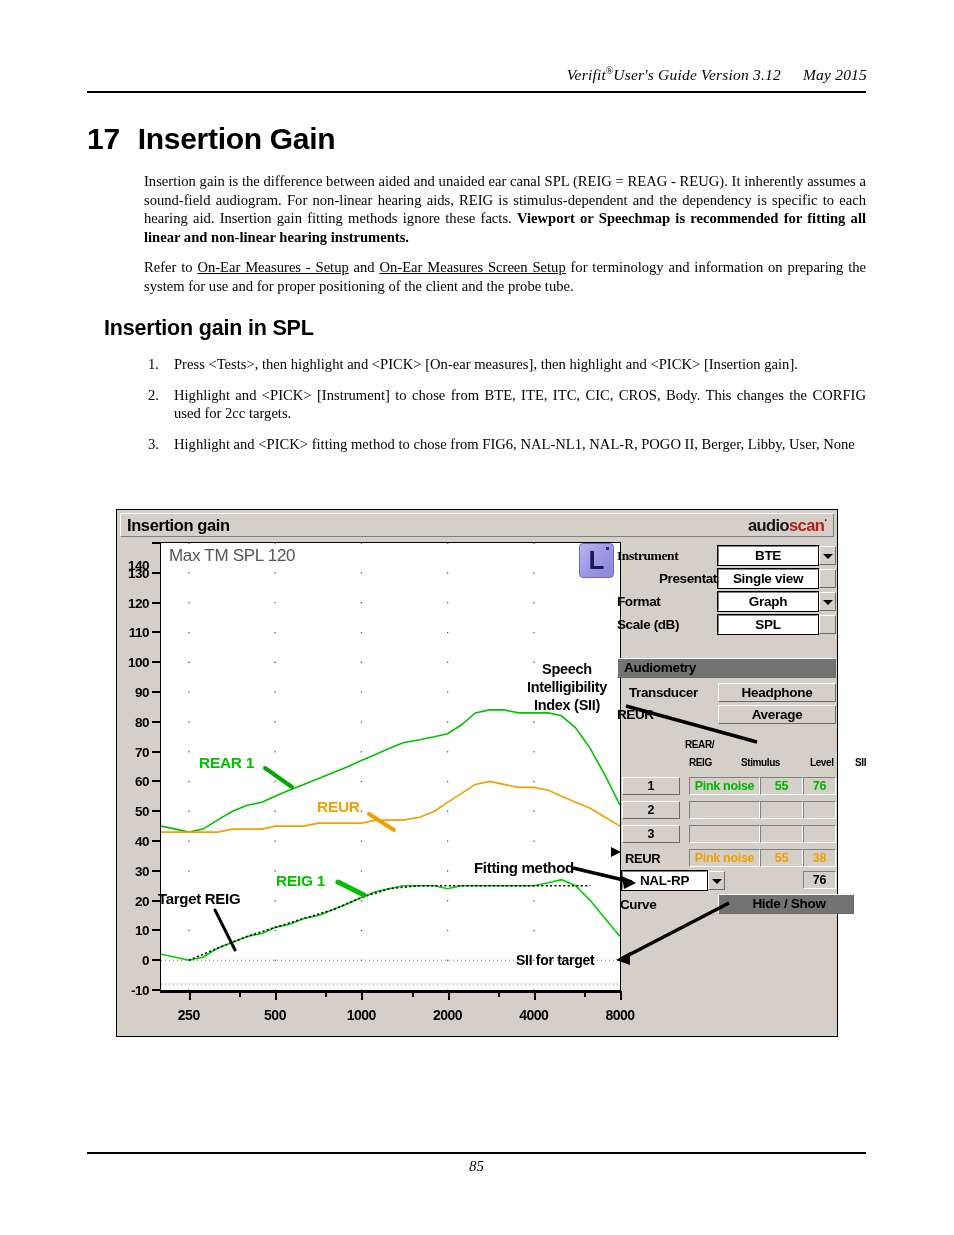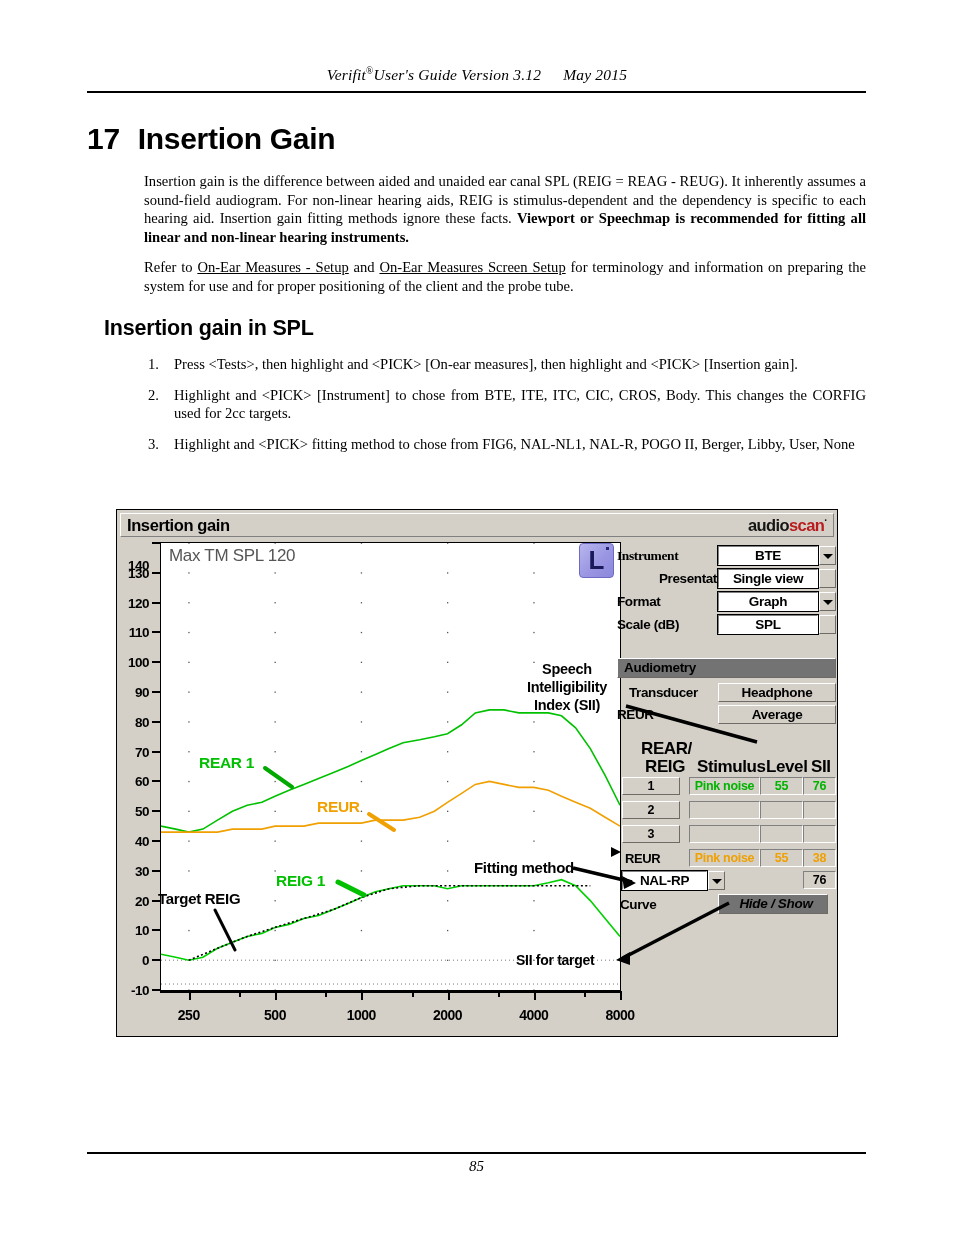--- a/index.html
+++ b/index.html
@@ -8,21 +8,21 @@
     font-family:"Liberation Serif", serif;
     color:#000;
     position:relative;
     overflow:hidden;
   }
   .page{position:absolute;left:0;top:0;width:954px;height:1235px;}
 
   
   .runhead{
     position:absolute;left:87px;top:66px;width:780px;
-    text-align:center;font-style:italic;font-size:15.5px;
+    text-align:right;font-style:italic;font-size:15.5px;
     font-family:"Liberation Serif", serif;letter-spacing:.2px;
   }
   .runhead sup{font-size:9.5px;vertical-align:super;font-style:normal;}
   .runhead .gap{display:inline-block;width:22px;}
   .rule-top{position:absolute;left:87px;top:91px;width:779px;height:2px;background:#000;}
   .rule-bot{position:absolute;left:87px;top:1152px;width:779px;height:2px;background:#000;}
   .pageno{
     position:absolute;left:87px;top:1158px;width:779px;text-align:center;
     font-family:"Liberation Serif", serif;font-style:italic;font-size:15px;
   }
@@ -162,21 +162,21 @@
 
   .groupbtn{
     position:absolute;height:20px;background:#737373;
     border-top:1px solid #fff;border-left:1px solid #fff;
     border-bottom:1px solid #6e6a66;border-right:1px solid #6e6a66;
     font-size:13.5px;font-weight:bold;letter-spacing:-0.3px;
     line-height:18px;padding-left:6px;text-align:left;
   }
 
   
-  .thead{position:absolute;font-size:17px;font-weight:bold;letter-spacing:-0.4px;}
+  .thead{position:absolute;font-size:10px;font-weight:bold;letter-spacing:-0.4px;margin-left:44px;}
   .numbtn{
     position:absolute;width:58px;height:18px;background:#d4d0c8;
     border-top:1px solid #fff;border-left:1px solid #fff;
     border-bottom:1px solid #6e6a66;border-right:1px solid #6e6a66;
     font-size:12.5px;font-weight:bold;line-height:16px;text-align:center;
   }
   .cell{
     position:absolute;height:18px;
     border-top:1px solid #808080;border-left:1px solid #808080;
     border-bottom:1px solid #fff;border-right:1px solid #fff;
@@ -445,21 +445,21 @@
       <div class="reurlab" style="left:8px;top:311px;">REUR</div>
       <div class="cell orange" style="left:72px; top:309px;width:71px;">Pink noise</div>
       <div class="cell orange" style="left:143px;top:309px;width:43px;">55</div>
       <div class="cell orange" style="left:186px;top:309px;width:33px;">38</div>
 
       <div class="fld" style="left:5px;top:331px;width:85px;">NAL-RP</div>
       <div class="arrow on" style="left:91px;top:331px;"></div>
       <div class="cell dark" style="left:186px;top:331px;width:33px;">76</div>
 
       <div class="lab" style="left:3px;top:355px;">Curve</div>
-      <div class="groupbtn" style="left:101px;top:354px;width:110px;text-align:center;padding-left:6px;font-style:italic;">Hide / Show</div>
+      <div class="groupbtn" style="left:101px;top:354px;width:136px;text-align:center;padding-left:6px;">Hide / Show</div>
     </div>
 
     <div class="annot green" style="left:82px; top:244px;">REAR 1</div>
     <div class="annot orange" style="left:200px;top:288px;">REUR</div>
     <div class="annot green" style="left:159px;top:362px;">REIG 1</div>
     <div class="annot black" style="left:41px; top:380px;">Target REIG</div>
 
     <div class="annot sii" style="left:385px;top:150px;width:130px;">Speech</div>
     <div class="annot sii" style="left:385px;top:168px;width:130px;">Intelligibility</div>
     <div class="annot sii" style="left:385px;top:186px;width:130px;">Index (SII)</div>

